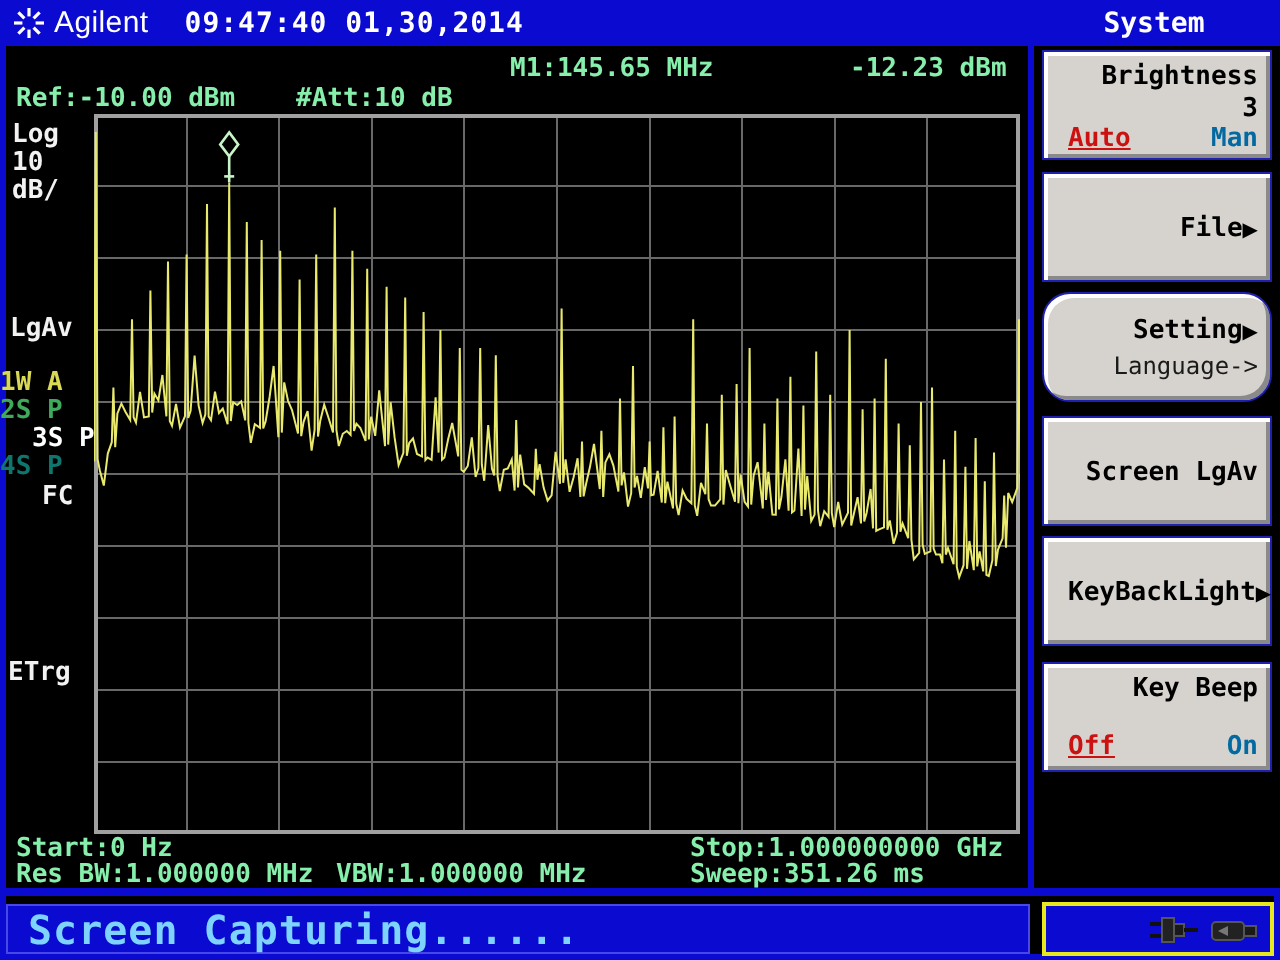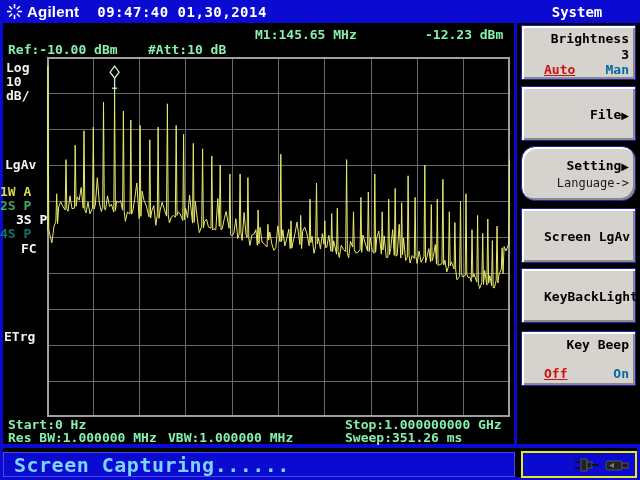--- a/index.html
+++ b/index.html
@@ -2,21 +2,21 @@
 <html><head>
 <meta charset="utf-8">
 <style>
   * { margin:0; padding:0; box-sizing:border-box; }
   html,body { width:640px; height:480px; background:#000; overflow:hidden; }
   body { position:relative; font-family:"DejaVu Sans Mono", monospace; color:#f2f2f2; }
   .abs { position:absolute; }
   
   .topbar { left:0; top:0; width:640px; height:23px; background:#0a0ad0; display:flex; align-items:center; }
   .brand { display:flex; align-items:center; gap:5px; margin-left:7px; }
-  .brand-text { font-family:"Liberation Sans", sans-serif; font-weight:bold; font-size:15px; color:#fff; letter-spacing:0.2px; }
+  .brand-text { font-family:"Liberation Sans", sans-serif; font-weight:normal; font-size:15px; color:#fff; letter-spacing:0.2px; }
   .datetime { margin-left:18px; font-size:14px; font-weight:bold; color:#fff; letter-spacing:0.5px; }
   .systitle { left:517px; top:4px; width:120px; text-align:center; font-size:14px; font-weight:bold; color:#fff; }
   
   .frame-l { left:0; top:23px; width:3px; height:457px; background:#0a0ad0; }
   .frame-r { left:637px; top:23px; width:3px; height:457px; background:#0a0ad0; }
   .frame-b { left:0; top:477px; width:640px; height:3px; background:#0a0ad0; }
   .hsep    { left:3px; top:444px; width:634px; height:4px; background:#0a0ad0; }
   .menu-divider { left:514px; top:23px; width:3px; height:421px; background:#0a0ad0; }
   
   .ann { font-size:13px; font-weight:bold; color:#86efac; white-space:pre; }
@@ -35,21 +35,21 @@
   
   .statusbox { left:3px; top:452px; width:512px; height:25px; background:#0a0ad0;
                border:1px solid #4848e8; display:flex; align-items:center; }
   .statusmsg { margin-left:10px; font-size:20px; font-weight:bold; color:#7dd3fc; letter-spacing:0.5px; }
   .iobox { left:521px; top:451px; width:116px; height:27px; background:#0a0ad0;
            border:2px solid #e8e820; display:flex; align-items:center; justify-content:flex-end; gap:4px; padding-right:5px; }
   
   .menucol { left:517px; top:23px; width:123px; height:421px; background:#000; }
   .softkey { position:absolute; left:4px; width:115px; height:55px; background:#d6d3ce;
              border:1px solid #2020b0; box-shadow: inset 2px 2px 0 #ffffff, inset -2px -2px 0 #8a8a8a;
-             display:flex; flex-direction:column; justify-content:flex-start; padding:5px 6px 4px 22px;
+             display:flex; flex-direction:column; justify-content:flex-start; padding:5px 6px 4px 12px;
              color:#000; font-weight:bold; font-size:13px; }
   .softkey.center { justify-content:center; }
   .sk-label { text-align:right; white-space:pre; }
   .sk-sub   { text-align:right; font-weight:normal; font-size:12px; color:#1a1a1a; margin-top:3px; }
   .sk-value { text-align:right; margin-top:1px; }
   .sk-toggle { margin-top:auto; display:flex; justify-content:space-between; }
   .sk-on  { color:#cc1111; text-decoration:underline; }
   .sk-off { color:#0369a1; }
   .sk-arrow { font-family:"DejaVu Sans", sans-serif; font-size:10px; }
   

